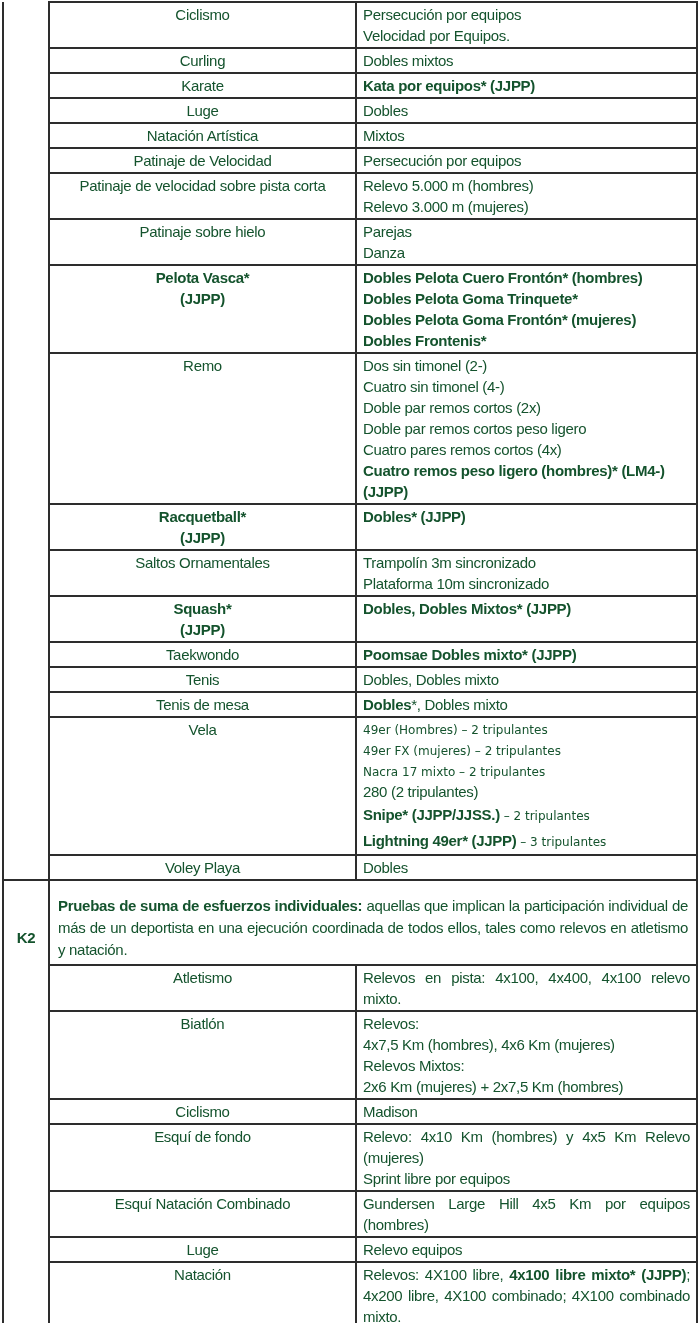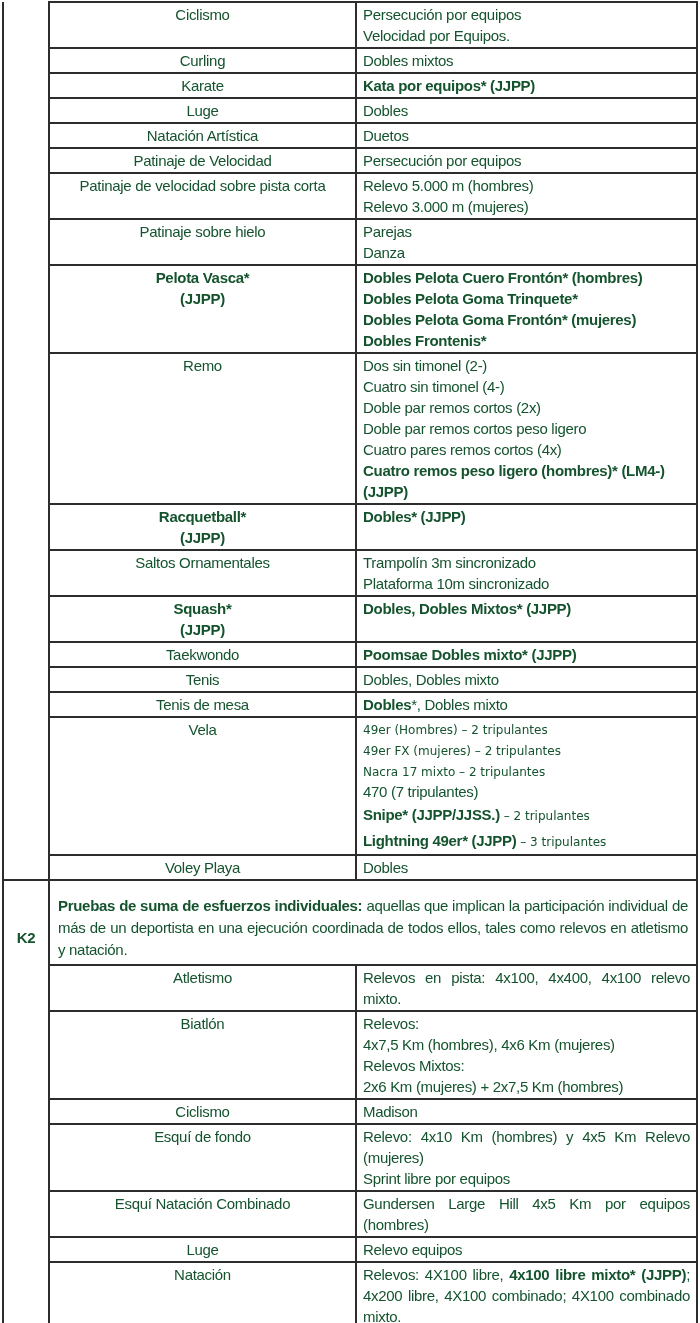--- a/index.html
+++ b/index.html
@@ -94,21 +94,21 @@
         </td>
         <td class="events">
           <div class="line"><span class="">Dobles</span></div>
         </td>
       </tr>
       <tr>
         <td class="sport">
           <div class="line"><span class="">Natación Artística</span></div>
         </td>
         <td class="events">
-          <div class="line"><span class="">Duetos</span></div>
+          <div class="line"><span class="">Mixtos</span></div>
         </td>
       </tr>
       <tr>
         <td class="sport">
           <div class="line"><span class="">Patinaje de Velocidad</span></div>
         </td>
         <td class="events">
           <div class="line"><span class="">Persecución por equipos</span></div>
         </td>
       </tr>
@@ -208,21 +208,21 @@
         </td>
       </tr>
       <tr>
         <td class="sport">
           <div class="line"><span class="">Vela</span></div>
         </td>
         <td class="events vela">
           <div class="line"><span class="alt">49er (Hombres) – 2 tripulantes</span></div>
           <div class="line"><span class="alt">49er FX (mujeres) – 2 tripulantes</span></div>
           <div class="line"><span class="alt">Nacra 17 mixto – 2 tripulantes</span></div>
-          <div class="line"><span class="">470 (7 tripulantes)</span></div>
+          <div class="line"><span class="">280 (2 tripulantes)</span></div>
           <div class="line"><span class="b ">Snipe* (JJPP/JJSS.)</span><span class="alt"> – 2 tripulantes</span></div>
           <div class="line"><span class="b ">Lightning 49er* (JJPP)</span><span class="alt"> – 3 tripulantes</span></div>
         </td>
       </tr>
       <tr>
         <td class="sport">
           <div class="line"><span class="">Voley Playa</span></div>
         </td>
         <td class="events">
           <div class="line"><span class="">Dobles</span></div>

